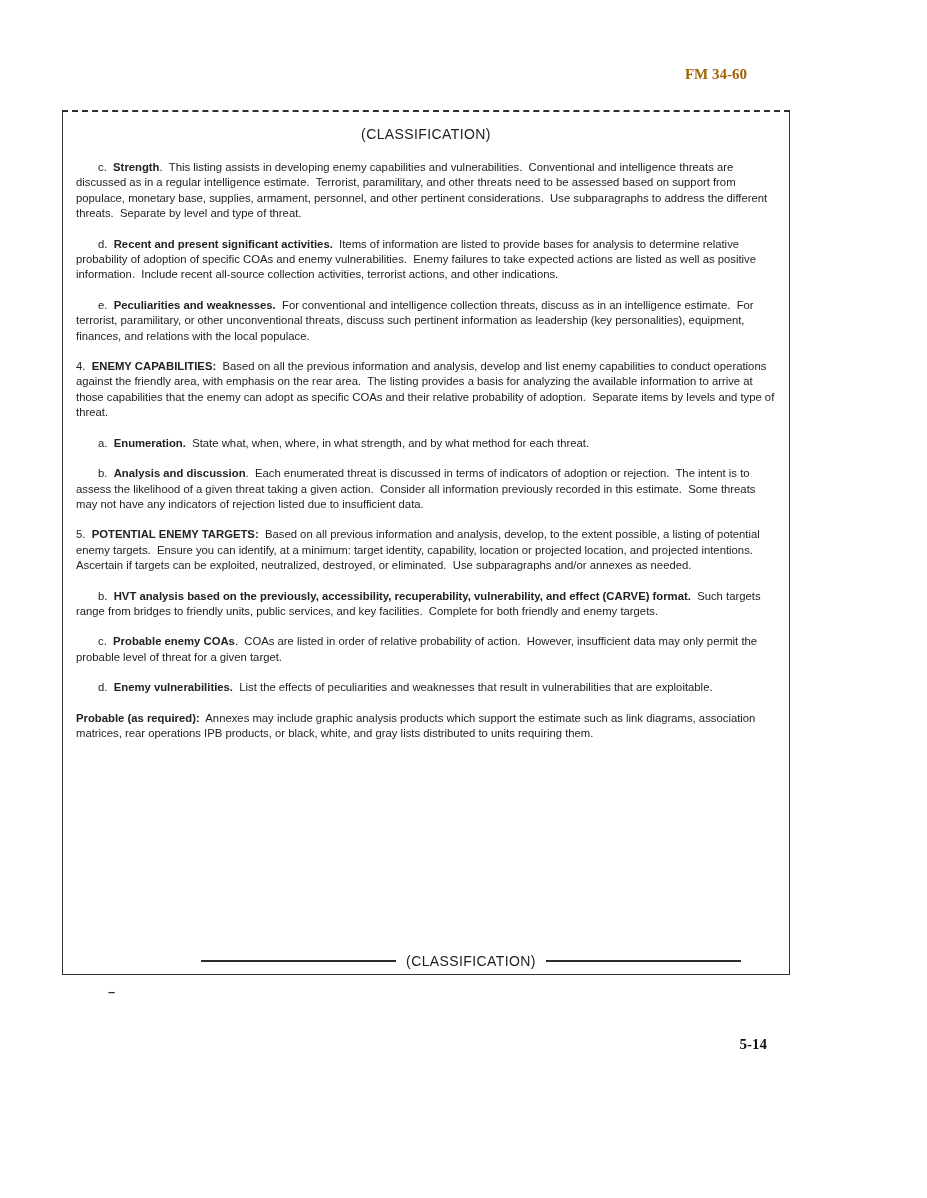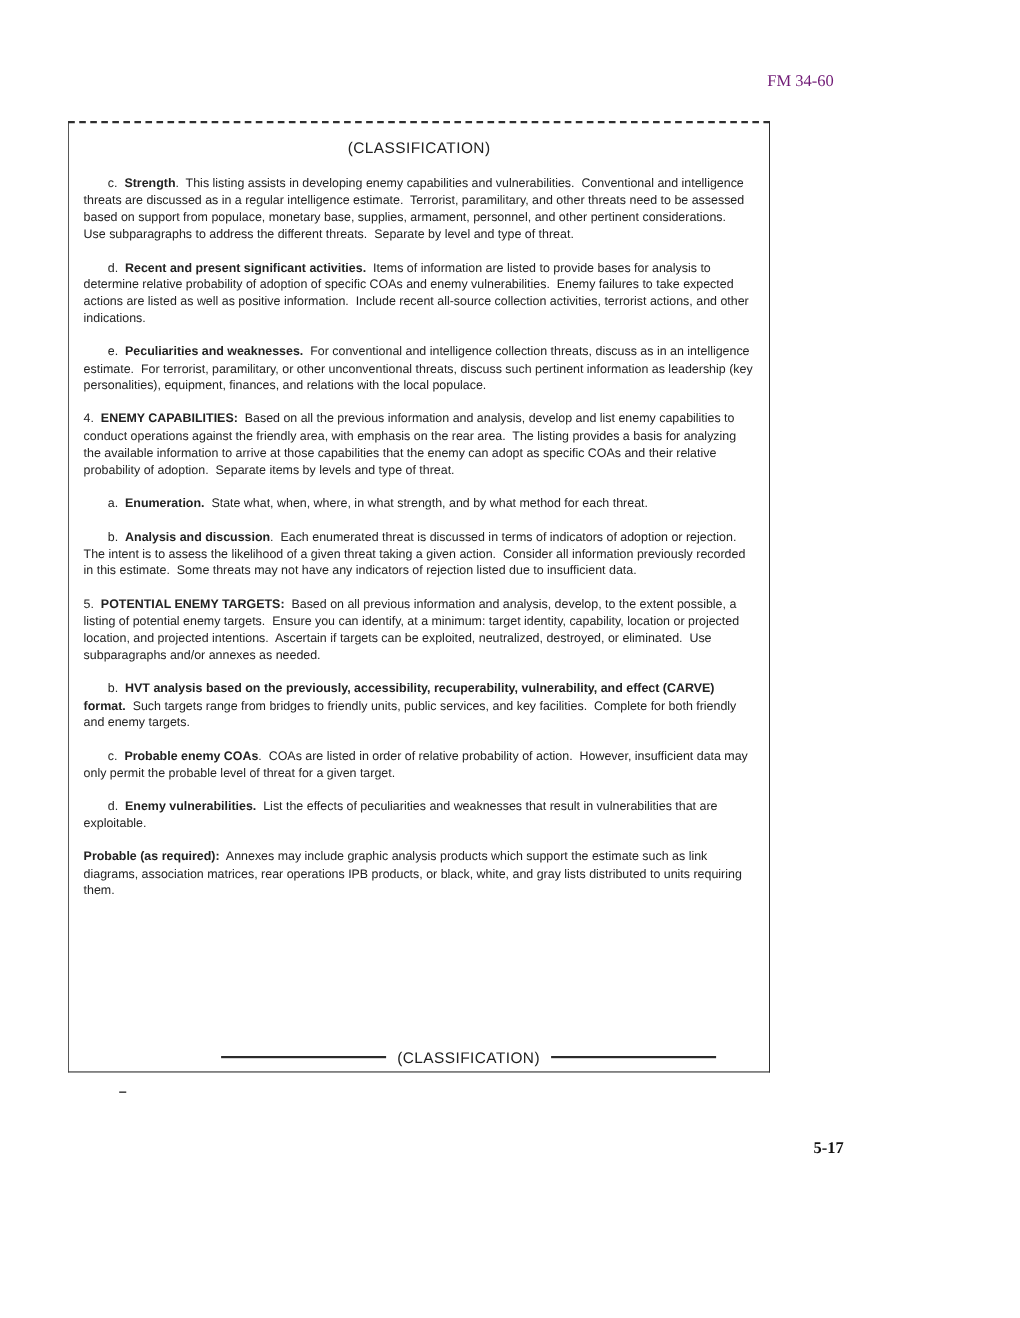--- a/index.html
+++ b/index.html
@@ -7,28 +7,28 @@
     width: 927px; height: 1198px;
     background: #ffffff;
     font-family: "Liberation Sans", sans-serif;
     color: #1f1f1f;
     position: relative;
     overflow: hidden;
   }
   .page { position: absolute; inset: 0; }
 
   .doc-header {
-    position: absolute; top: 66px; right: 169px;
+    position: absolute; top: 66px; right: 180px;
     font-family: "Liberation Serif", serif;
-    font-weight: normal; font-size: 15px; color: #701a75;
+    font-weight: bold; font-size: 15px; color: #a16207;
   }
 
   .figure-box {
     position: absolute; left: 62px; top: 110px;
-    width: 638px; height: 865px;
+    width: 728px; height: 865px;
     box-sizing: border-box;
     border: 1px solid #2e2e2e;
     border-top: 2px dashed #2e2e2e;
     padding: 8px 13px 0 13px;
   }
 
   .classification-top {
     text-align: center;
     font-size: 14px;
     letter-spacing: 0.4px;
@@ -101,15 +101,15 @@
       <span class="hline"></span>
       <span>(CLASSIFICATION)</span>
       <span class="hline"></span>
     </div>
 
   </div>
 
   <span class="stray-mark">–</span>
 
 
-  <div class="page-number">5-17</div>
+  <div class="page-number">5-14</div>
 
 </div>
 
 </body></html>

